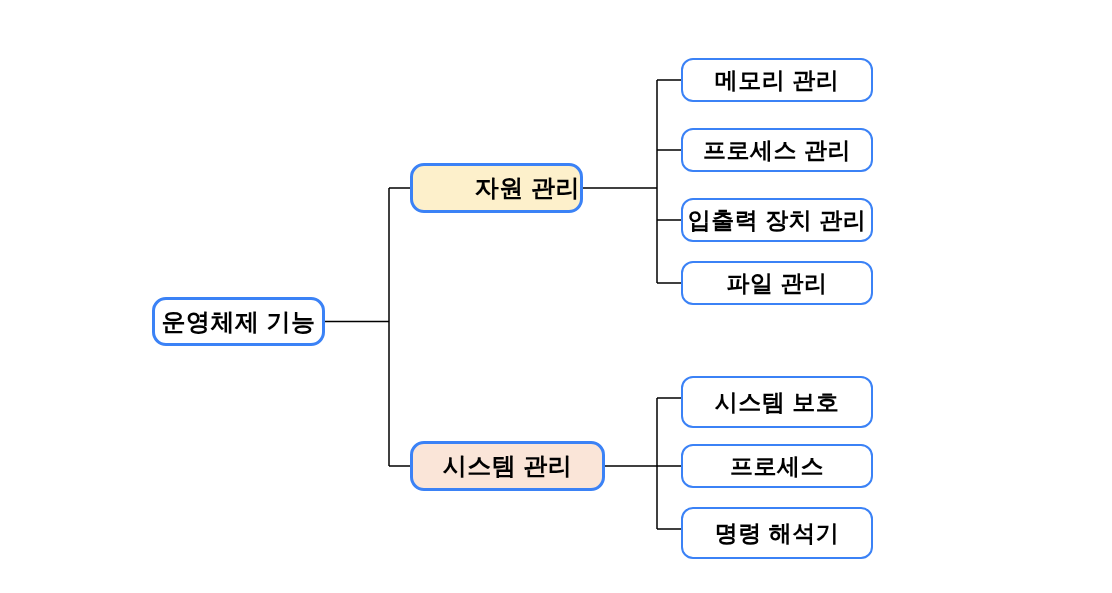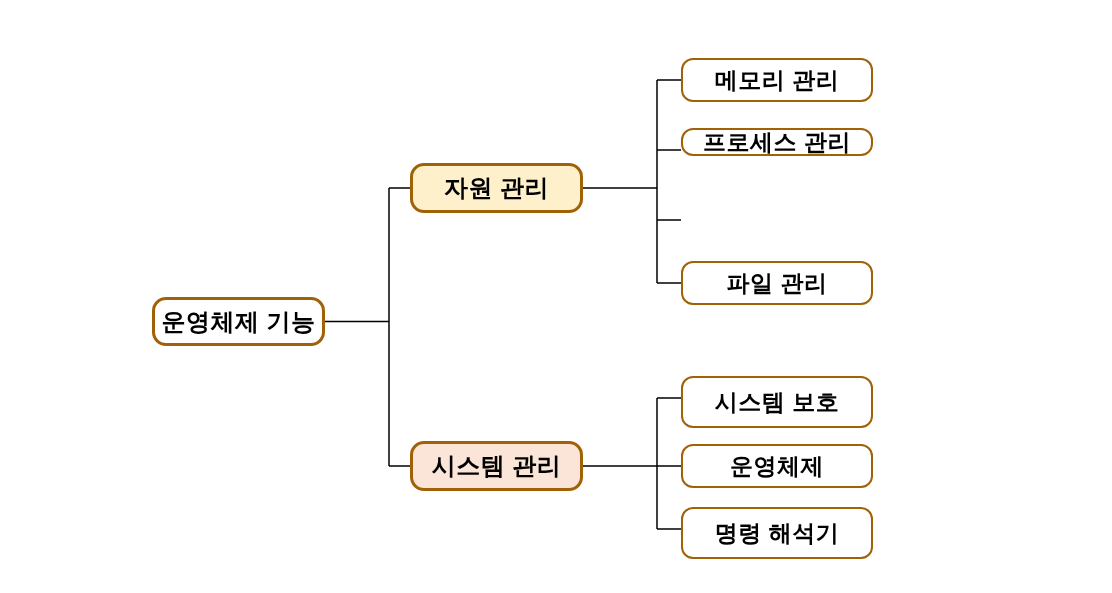--- a/index.html
+++ b/index.html
@@ -23,39 +23,39 @@
     height: 593px;
   }
   .connectors line {
     stroke: #000000;
     stroke-width: 1.5;
   }
   .node {
     position: absolute;
     box-sizing: border-box;
     background: #ffffff;
-    border: 3px solid #a16207;
+    border: 3px solid #3b82f6;
     border-radius: 14px;
     display: flex;
     align-items: center;
     justify-content: center;
     font-weight: 800;
     color: #000000;
     letter-spacing: 0.5px;
     white-space: nowrap;
   }
   .node.leaf { border-width: 2.5px; border-radius: 12px; font-size: 23px; }
   .node.branch, .node.root { font-size: 24px; }
 
   
   .n-root { left: 152px; top: 297px; width: 173px; height: 49px; }
-  .n-b0   { left: 410px; top: 163px; width: 173px; height: 50px; }
-  .n-b1   { left: 410px; top: 441px; width: 173px; height: 50px; }
+  .n-b0   { left: 410px; top: 163px; width: 173px; height: 50px; justify-content: flex-end; }
+  .n-b1   { left: 410px; top: 441px; width: 195px; height: 50px; }
   .n-l00  { left: 681px; top: 58px;  width: 192px; height: 44px; }
-  .n-l01  { left: 681px; top: 128px; width: 192px; height: 28px; }
+  .n-l01  { left: 681px; top: 128px; width: 192px; height: 44px; }
   .n-l02  { left: 681px; top: 198px; width: 192px; height: 44px; font-size: 22px; }
   .n-l03  { left: 681px; top: 261px; width: 192px; height: 44px; }
   .n-l10  { left: 681px; top: 376px; width: 192px; height: 52px; }
   .n-l11  { left: 681px; top: 444px; width: 192px; height: 44px; }
   .n-l12  { left: 681px; top: 507px; width: 192px; height: 52px; }
 </style>
 </head>
 <body>
 
 <div class="canvas">
@@ -92,27 +92,30 @@
   <div class="node branch n-b1" style="background-color: rgb(250, 229, 216);">
     <span>시스템 관리</span>
   </div>
 
   <div class="node leaf n-l00">
     <span>메모리 관리</span>
   </div>
   <div class="node leaf n-l01">
     <span>프로세스 관리</span>
   </div>
+  <div class="node leaf n-l02">
+    <span>입출력 장치 관리</span>
+  </div>
   <div class="node leaf n-l03">
     <span>파일 관리</span>
   </div>
 
   <div class="node leaf n-l10">
     <span>시스템 보호</span>
   </div>
   <div class="node leaf n-l11">
-    <span>운영체제</span>
+    <span>프로세스</span>
   </div>
   <div class="node leaf n-l12">
     <span>명령 해석기</span>
   </div>
 
 </div>
 
 </body></html>

